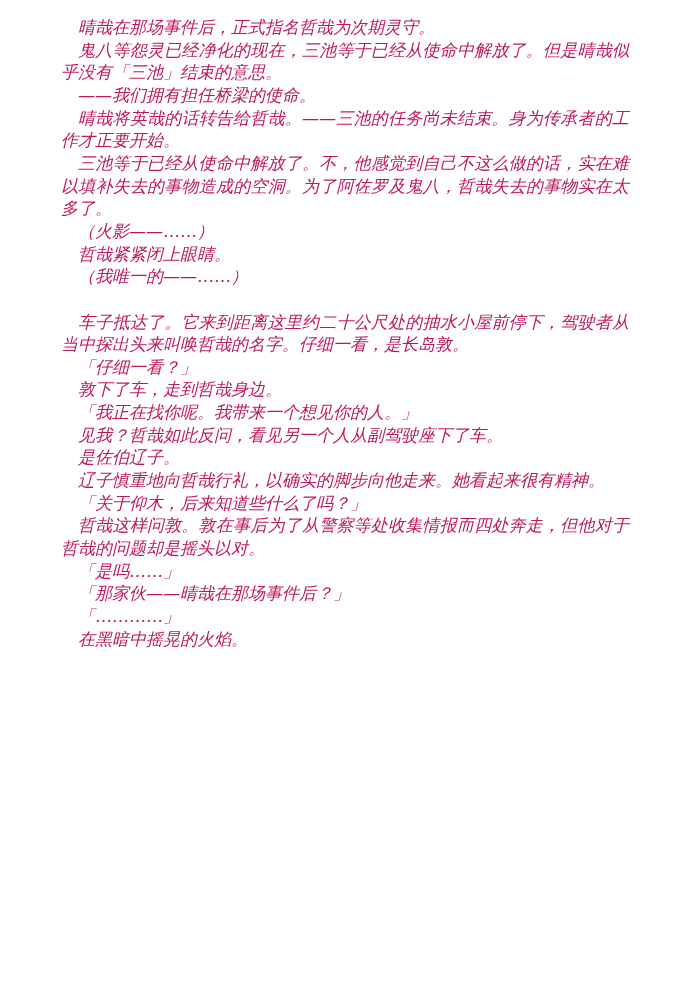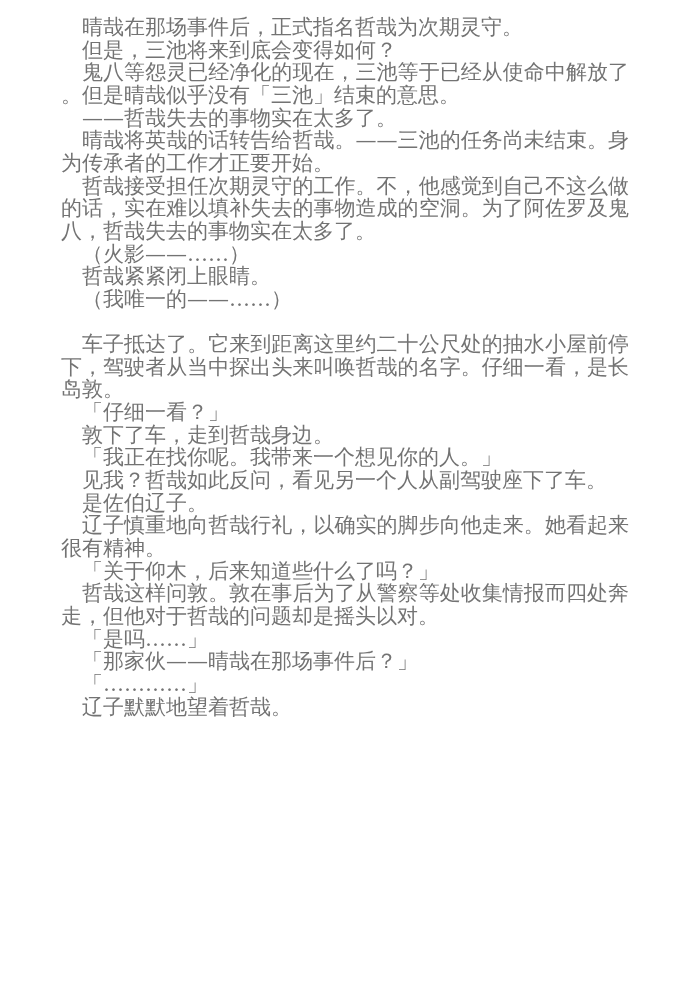--- a/index.html
+++ b/index.html
@@ -12,59 +12,59 @@
       height: 993px;
       overflow: hidden;
       position: relative;
     }
     .page {
       position: absolute;
       left: 61px;
       top: 16px;
       width: 568px;
       font-family: "DejaVu Serif", "Liberation Serif", serif;
-      font-size: 21px;
+      font-size: 17px;
       line-height: 22.65px;
-      color: #737373;
+      color: #be185d;
+      font-style: italic;
     }
     .para {
       margin: 0;
       padding: 0;
       text-indent: 1em;
       text-align: justify;
       text-align-last: left;
       word-break: break-all;
       line-break: anywhere;
     }
     .blank {
       height: 22.65px;
     }
   </style>
 </head>
 <body>
 
 <div class="page">
   <p class="para">晴哉在那场事件后，正式指名哲哉为次期灵守。</p>
-  <p class="para">但是，三池将来到底会变得如何？</p>
   <p class="para">鬼八等怨灵已经净化的现在，三池等于已经从使命中解放了。但是晴哉似乎没有「三池」结束的意思。</p>
-  <p class="para">——哲哉失去的事物实在太多了。</p>
+  <p class="para">——我们拥有担任桥梁的使命。</p>
   <p class="para">晴哉将英哉的话转告给哲哉。——三池的任务尚未结束。身为传承者的工作才正要开始。</p>
-  <p class="para">哲哉接受担任次期灵守的工作。不，他感觉到自己不这么做的话，实在难以填补失去的事物造成的空洞。为了阿佐罗及鬼八，哲哉失去的事物实在太多了。</p>
+  <p class="para">三池等于已经从使命中解放了。不，他感觉到自己不这么做的话，实在难以填补失去的事物造成的空洞。为了阿佐罗及鬼八，哲哉失去的事物实在太多了。</p>
   <p class="para">（火影——……）</p>
   <p class="para">哲哉紧紧闭上眼睛。</p>
   <p class="para">（我唯一的——……）</p>
 
   <div class="blank"></div>
 
   <p class="para">车子抵达了。它来到距离这里约二十公尺处的抽水小屋前停下，驾驶者从当中探出头来叫唤哲哉的名字。仔细一看，是长岛敦。</p>
   <p class="para">「仔细一看？」</p>
   <p class="para">敦下了车，走到哲哉身边。</p>
   <p class="para">「我正在找你呢。我带来一个想见你的人。」</p>
   <p class="para">见我？哲哉如此反问，看见另一个人从副驾驶座下了车。</p>
   <p class="para">是佐伯辽子。</p>
   <p class="para">辽子慎重地向哲哉行礼，以确实的脚步向他走来。她看起来很有精神。</p>
   <p class="para">「关于仰木，后来知道些什么了吗？」</p>
   <p class="para">哲哉这样问敦。敦在事后为了从警察等处收集情报而四处奔走，但他对于哲哉的问题却是摇头以对。</p>
   <p class="para">「是吗……」</p>
   <p class="para">「那家伙——晴哉在那场事件后？」</p>
   <p class="para">「…………」</p>
-  <p class="para">辽子默默地望着哲哉。</p>
+  <p class="para">在黑暗中摇晃的火焰。</p>
 </div>
 
 </body></html>

